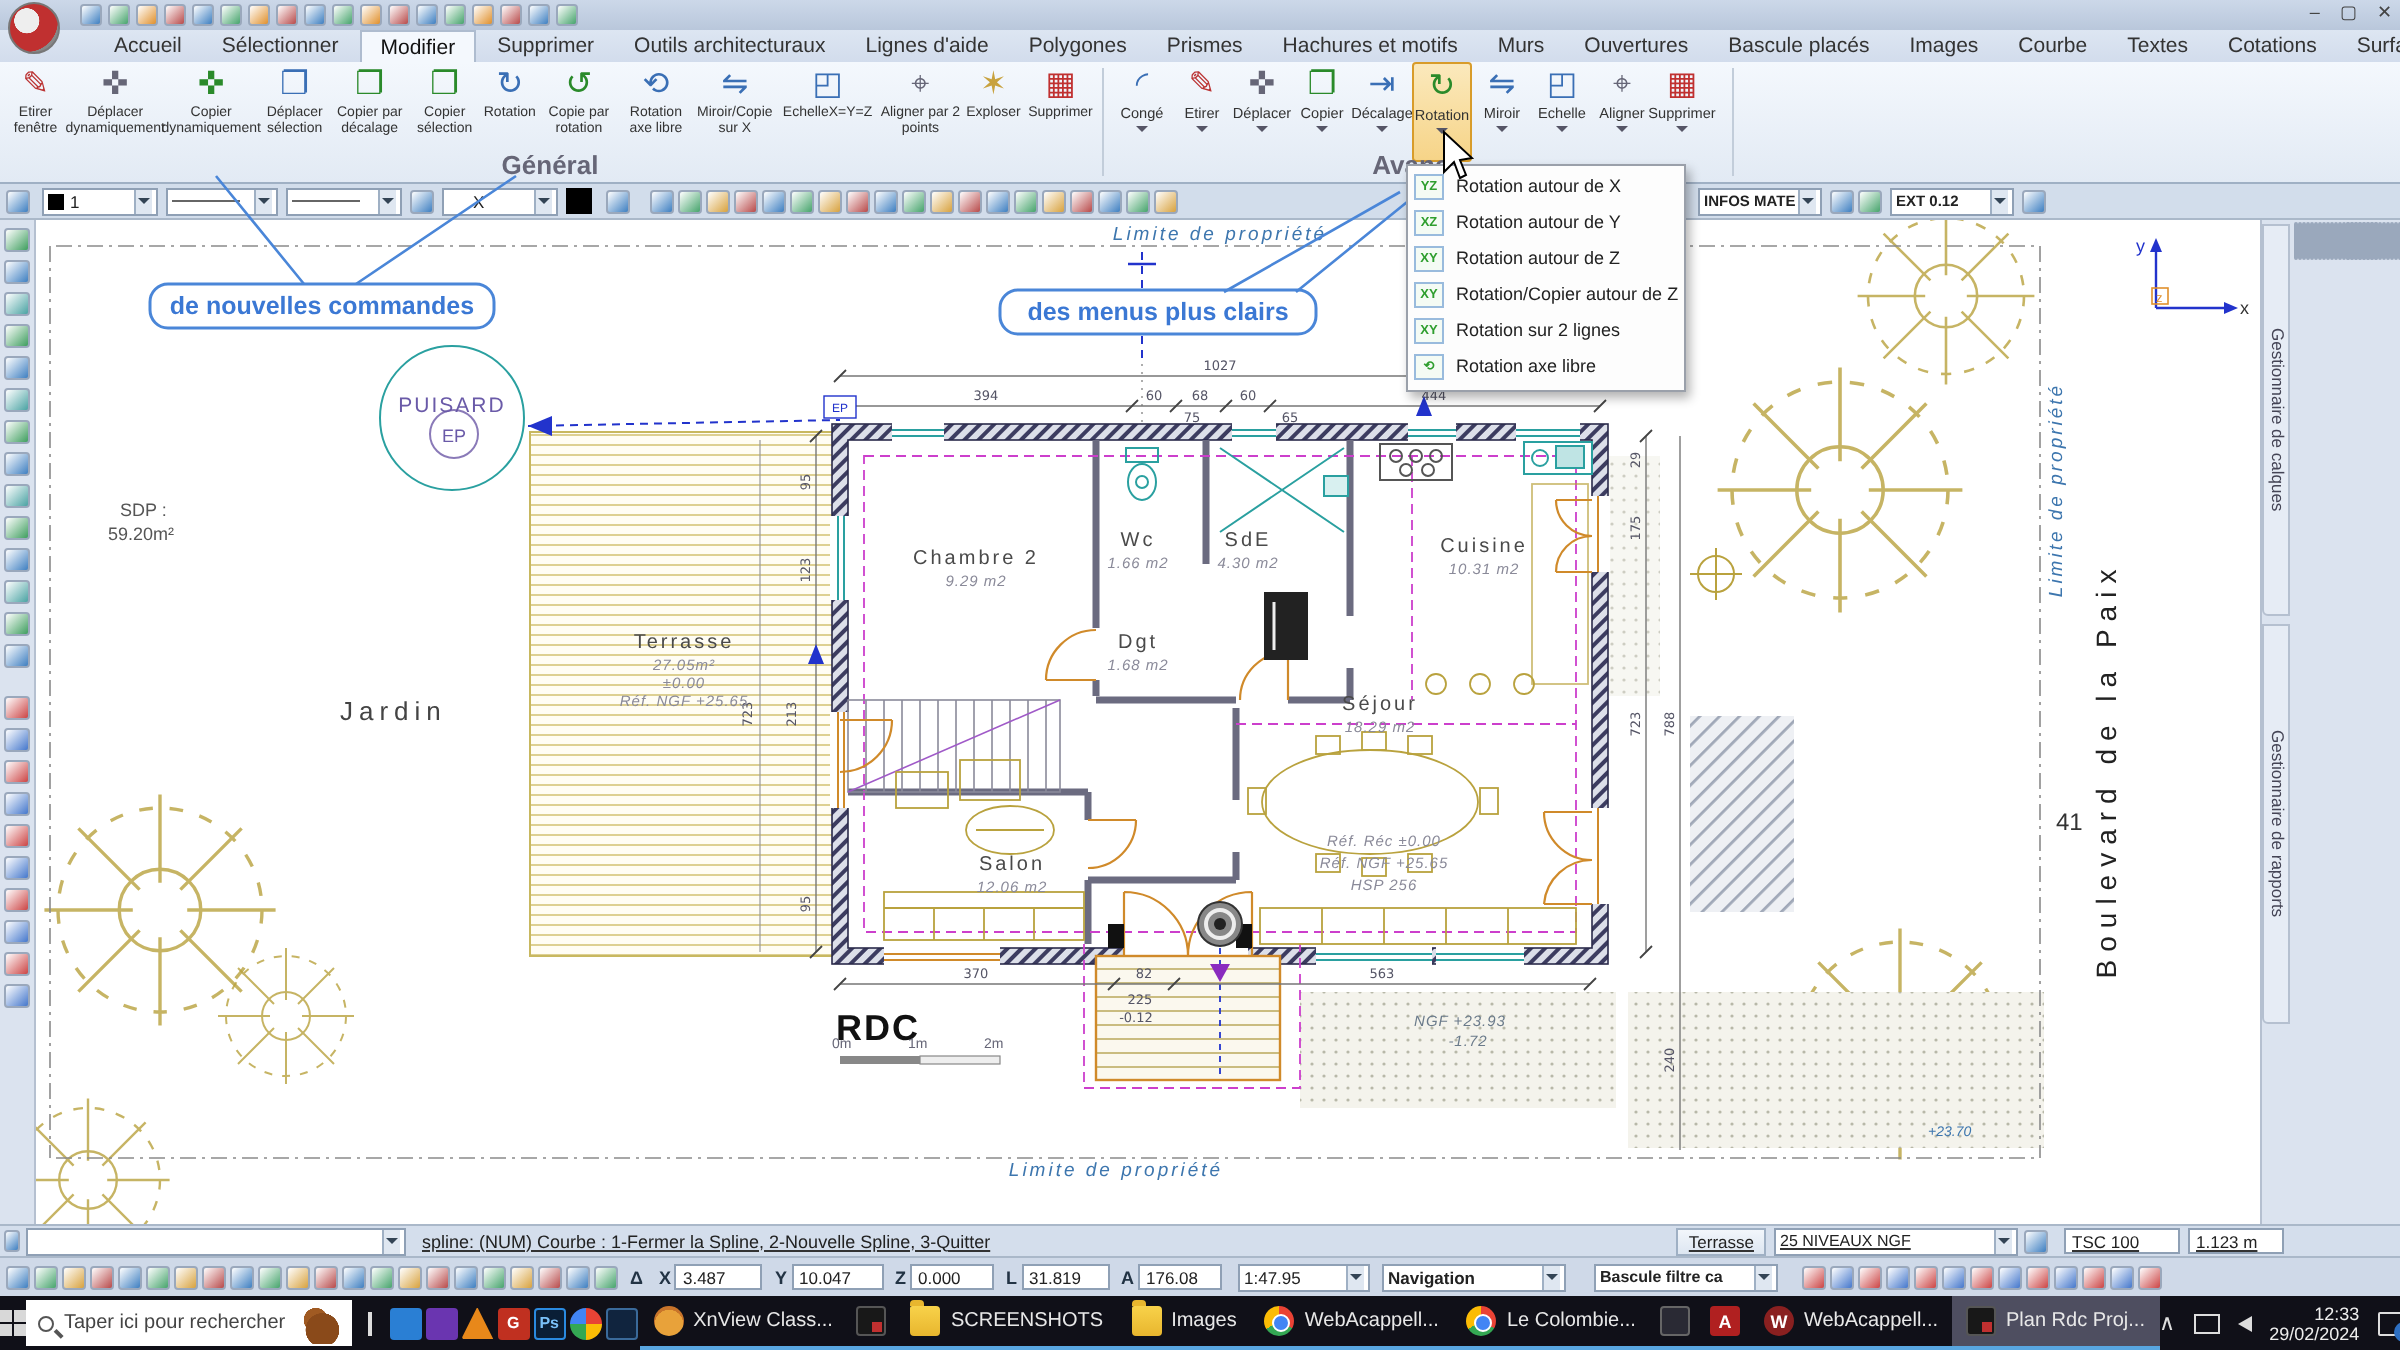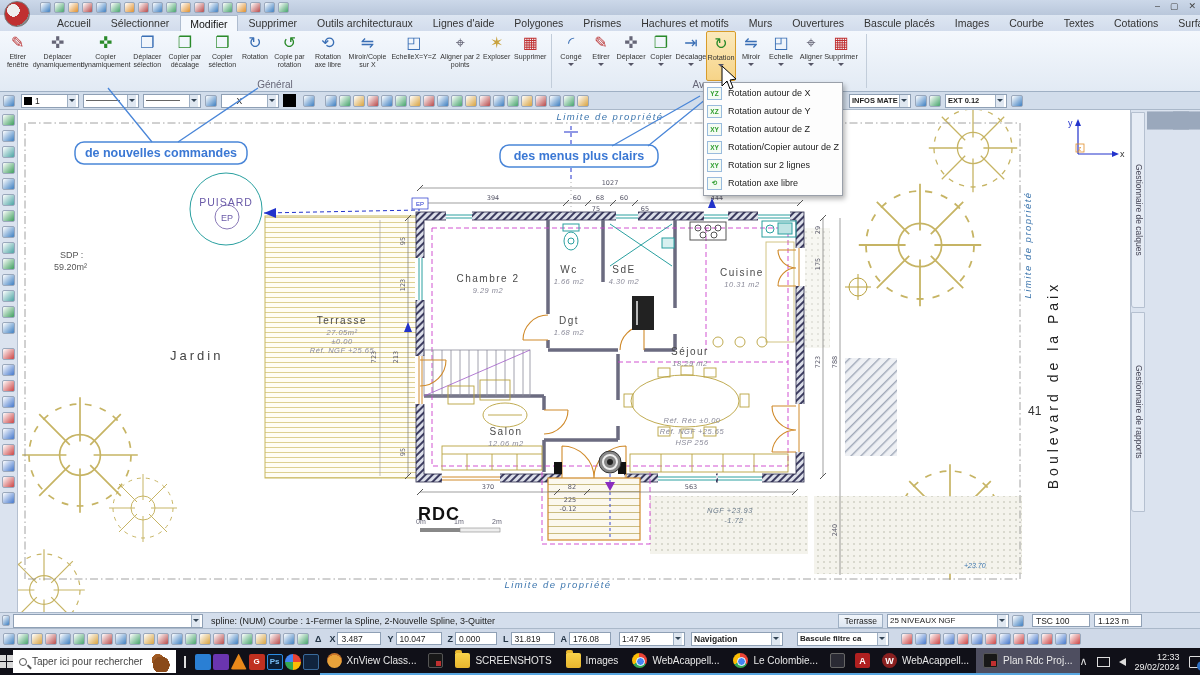--- a/index.html
+++ b/index.html
@@ -17,21 +17,21 @@
   #tabrow{position:absolute;left:0;top:15px;width:1200px;height:16px;background:linear-gradient(#dde6f2,#d2dcec);display:flex;align-items:center;padding-left:48px;gap:2px;}
   .tab{font-size:10.5px;color:#333;padding:1px 9px;height:16px;line-height:15px;white-space:nowrap;}
   .tab.active{background:#f4f8fd;border:1px solid #aebccf;border-bottom:none;color:#111;}
   
   #ribbon{position:absolute;left:0;top:31px;width:1200px;height:61px;background:linear-gradient(#f4f8fd,#e2eaf4);border-bottom:1px solid #9fb0c4;}
   .rgroup{position:absolute;top:0;height:60px;}
   .rbtns{display:flex;align-items:flex-start;}
   .rbtn{display:inline-flex;flex-direction:column;align-items:center;padding-top:2px;height:50px;cursor:default;}
   .ric{font-size:16px;line-height:20px;height:20px;}
   .rlab{font-size:7px;line-height:7.5px;color:#333;text-align:center;white-space:normal;}
-  .glabel{position:absolute;bottom:1px;left:0;right:0;text-align:center;font-size:10px;color:#667;}
+  .glabel{position:absolute;bottom:1px;left:0;right:0;text-align:center;font-size:13px;color:#667;font-weight:bold;}
   .gsep{position:absolute;top:3px;width:1px;height:54px;background:#c2cdda;}
   .rbtn2{display:inline-flex;flex-direction:column;align-items:center;padding-top:2px;height:50px;width:30px;}
   .rbtn2 .rlab{font-size:7.3px;}
   .caret{width:0;height:0;border-left:3px solid transparent;border-right:3px solid transparent;border-top:3px solid #556;margin-top:2px;}
   .rbtn2.hl{background:linear-gradient(#fbe9bc,#f6d488);border:1px solid #d89c2a;border-radius:2px;}
   
   #propsbar{position:absolute;left:0;top:92px;width:1200px;height:18px;background:#d2ddeb;border-bottom:1px solid #aab8c9;display:flex;align-items:center;gap:4px;padding-left:3px;}
   .combo{height:14px;background:#fff;border:1px solid #8fa0b5;display:flex;align-items:center;font-size:8.5px;color:#222;padding:0 2px;position:relative;}
   .combo .arr{margin-left:auto;width:9px;height:12px;background:#dfe7f1;border-left:1px solid #9fb0c4;display:flex;align-items:center;justify-content:center;}
   .combo .arr::after{content:"";border-left:3px solid transparent;border-right:3px solid transparent;border-top:3px solid #345;}
@@ -51,21 +51,21 @@
   .vtab{position:absolute;left:0;width:14px;background:#e6ecf5;border:1px solid #b5c0d0;border-radius:0 0 0 3px;writing-mode:vertical-rl;font-size:8.5px;color:#445;text-align:center;padding:4px 0;}
   #colA{position:absolute;left:16px;top:2px;width:24px;}
   #colB{position:absolute;left:42px;top:2px;width:26px;}
   
   #canvas{position:absolute;left:18px;top:110px;width:1112px;height:502px;background:#fff;}
   
   #rotmenu{position:absolute;left:703px;top:82px;width:140px;height:114px;background:#fdfdfd;border:1px solid #9aa0aa;box-shadow:2px 3px 5px rgba(0,0,0,.3);z-index:70;padding-top:1px;}
   .mitem{display:flex;align-items:center;height:18px;gap:6px;padding-left:3px;font-size:9px;color:#222;}
   .micon{width:15px;height:13px;font-size:6.5px;font-weight:bold;color:#2e9e2e;border:1px solid #9bd;display:flex;align-items:center;justify-content:center;background:#f4fbf4;}
   
-  #cmdbar{position:absolute;left:0;top:612px;width:1200px;height:16px;background:#d4deec;border-top:1px solid #aab8c9;display:flex;align-items:center;font-size:9px;color:#333;}
+  #cmdbar{position:absolute;left:0;top:612px;width:1200px;height:16px;background:#d4deec;border-top:1px solid #aab8c9;display:flex;align-items:center;font-size:9px;color:#333;text-decoration:underline;}
   .field{height:13px;background:#fff;border:1px solid #8fa0b5;font-size:8.5px;display:flex;align-items:center;padding:0 3px;color:#222;}
   .btnflat{height:14px;background:linear-gradient(#f2f6fb,#dde6f1);border:1px solid #9fb0c4;font-size:8.5px;display:flex;align-items:center;padding:0 5px;color:#222;}
   
   #statusbar{position:absolute;left:0;top:628px;width:1200px;height:20px;background:#cfd9e8;border-top:1px solid #aab8c9;display:flex;align-items:center;font-size:9px;color:#333;}
   .slab{font-size:9px;color:#234;margin:0 2px 0 6px;font-weight:bold;}
   
   #taskbar{position:absolute;left:0;top:648px;width:1200px;height:27px;background:#101018;display:flex;align-items:stretch;color:#e8e8e8;}
   #startbtn{width:40px;display:flex;align-items:center;justify-content:center;}
   .winlogo{display:grid;grid-template-columns:6px 6px;grid-template-rows:6px 6px;gap:1px;}
   .winlogo b{background:#d8d8d8;}

